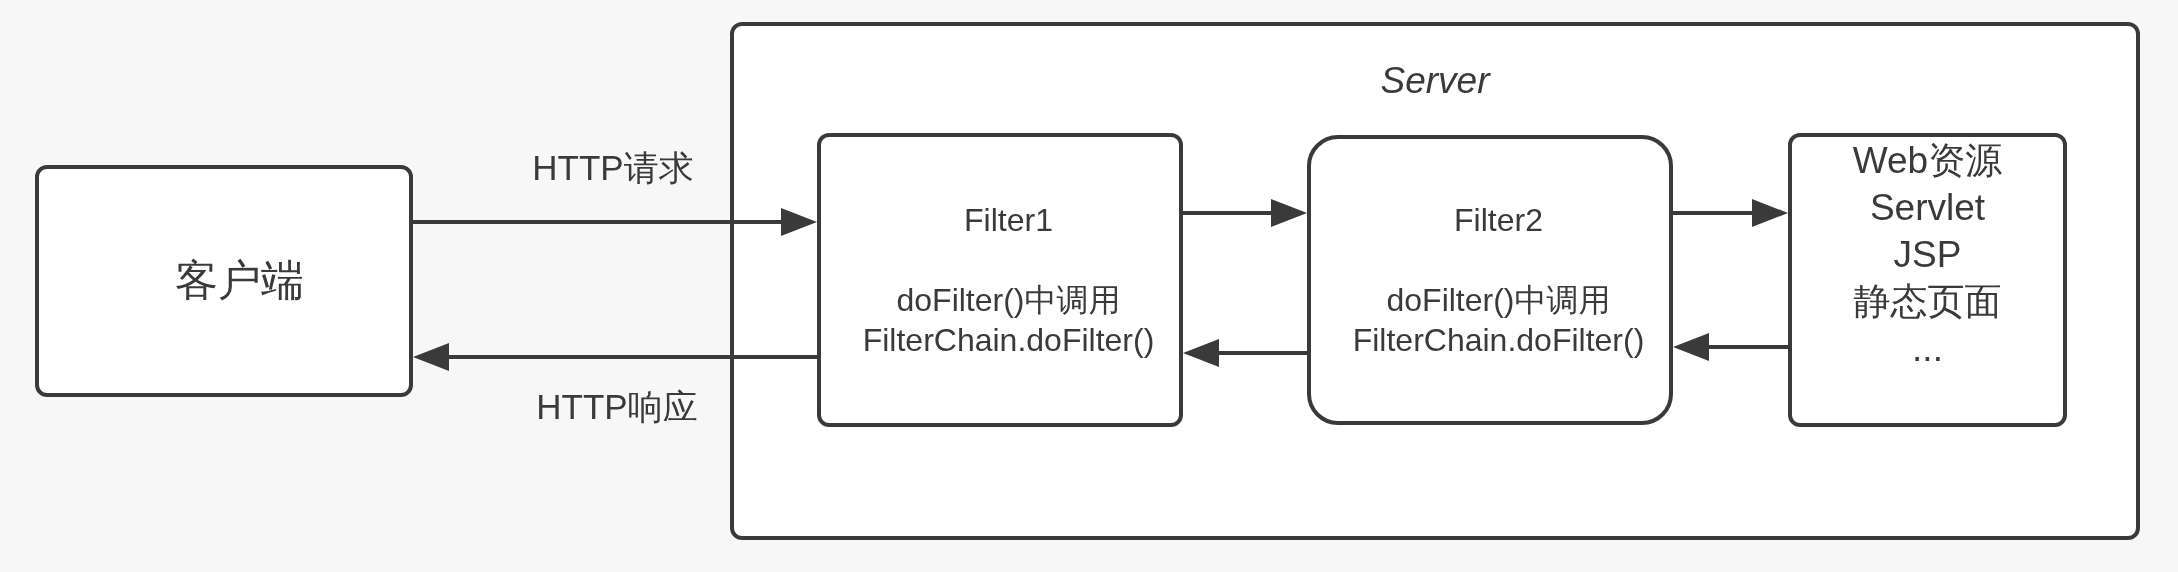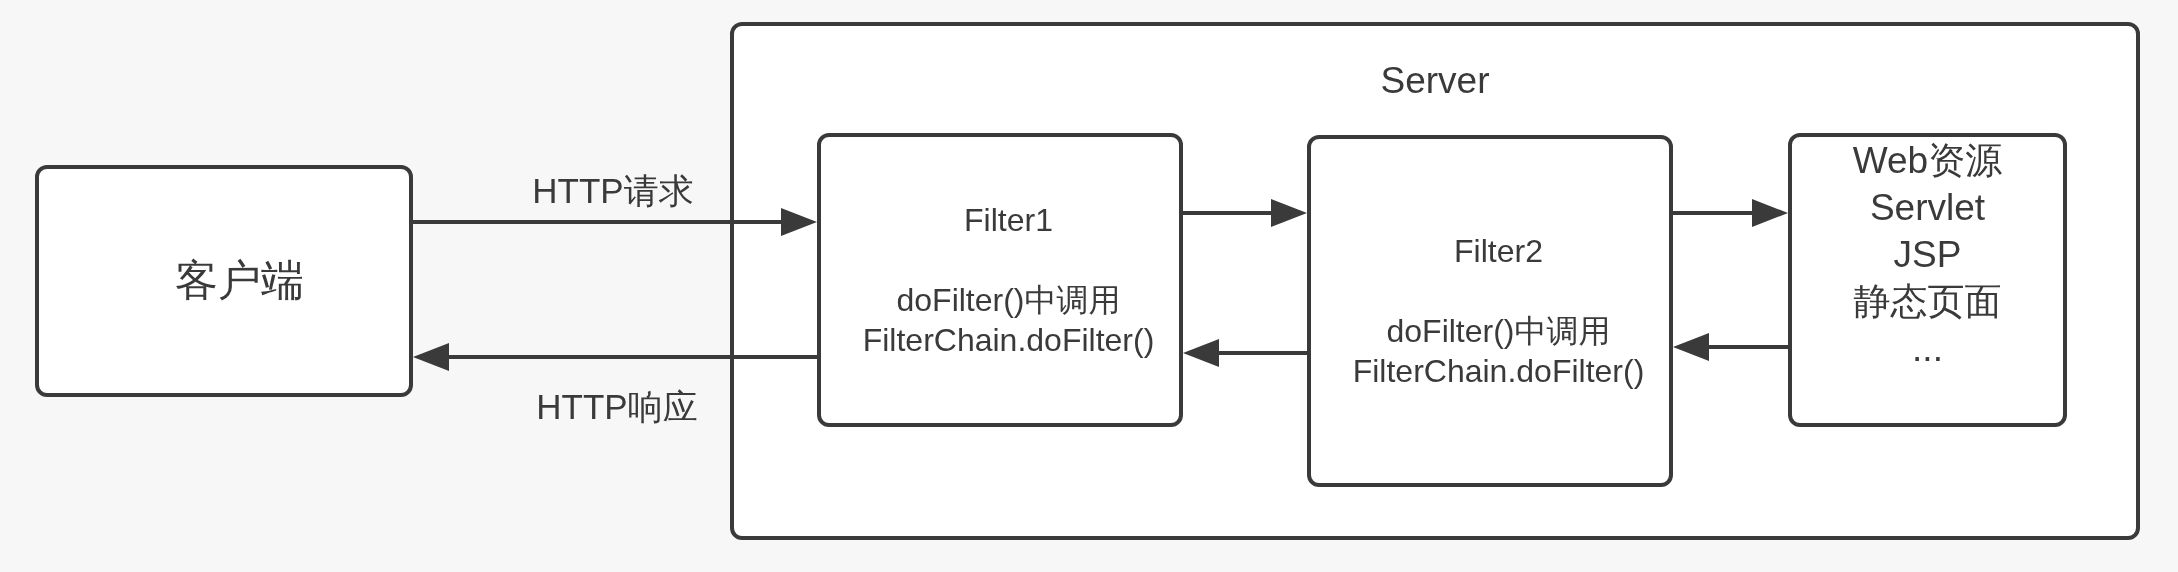--- a/index.html
+++ b/index.html
@@ -25,20 +25,21 @@
   
   .server {
     left: 730px; top: 22px;
     width: 1410px; height: 518px;
   }
   .server-title {
     padding-top: 33px;
     text-align: center;
     font-size: 37px;
     line-height: 44px;
+    font-style: italic;
   }
   
   .client {
     left: 35px; top: 165px;
     width: 378px; height: 232px;
     display: flex;
     align-items: center;
     justify-content: center;
     font-size: 43px;
     padding-left: 31px;
@@ -48,40 +49,40 @@
     display: flex;
     flex-direction: column;
     align-items: center;
     justify-content: center;
     text-align: center;
     font-size: 32px;
     padding-left: 17px;
   }
   .filter .row { line-height: 40px; height: 40px; white-space: nowrap; }
   .filter1 { left: 817px; top: 133px; width: 366px; height: 294px; }
-  .filter2 { left: 1307px; top: 135px; width: 366px; height: 352px; }
+  .filter2 { left: 1307px; top: 135px; width: 366px; height: 290px; border-radius: 31px; }
   
   .web {
     left: 1788px; top: 133px;
     width: 279px; height: 294px;
     display: flex;
     flex-direction: column;
     align-items: center;
     text-align: center;
     font-size: 37px;
   }
   .web .row { line-height: 47px; height: 47px; white-space: nowrap; }
   
   .edge-label {
     position: absolute;
     transform: translate(-50%, -50%);
     font-size: 35px;
     white-space: nowrap;
   }
-  .lbl-request  { left: 613px; top: 191px; }
+  .lbl-request  { left: 613px; top: 168px; }
   .lbl-response { left: 617px; top: 407px; }
   
   .arrow-layer {
     position: absolute;
     left: 0; top: 0;
     width: 2178px; height: 572px;
     pointer-events: none;
   }
   .arrow-line { stroke: #3a3a3a; stroke-width: 4; fill: none; }
   .arrow-head { fill: #3a3a3a; stroke: none; }

